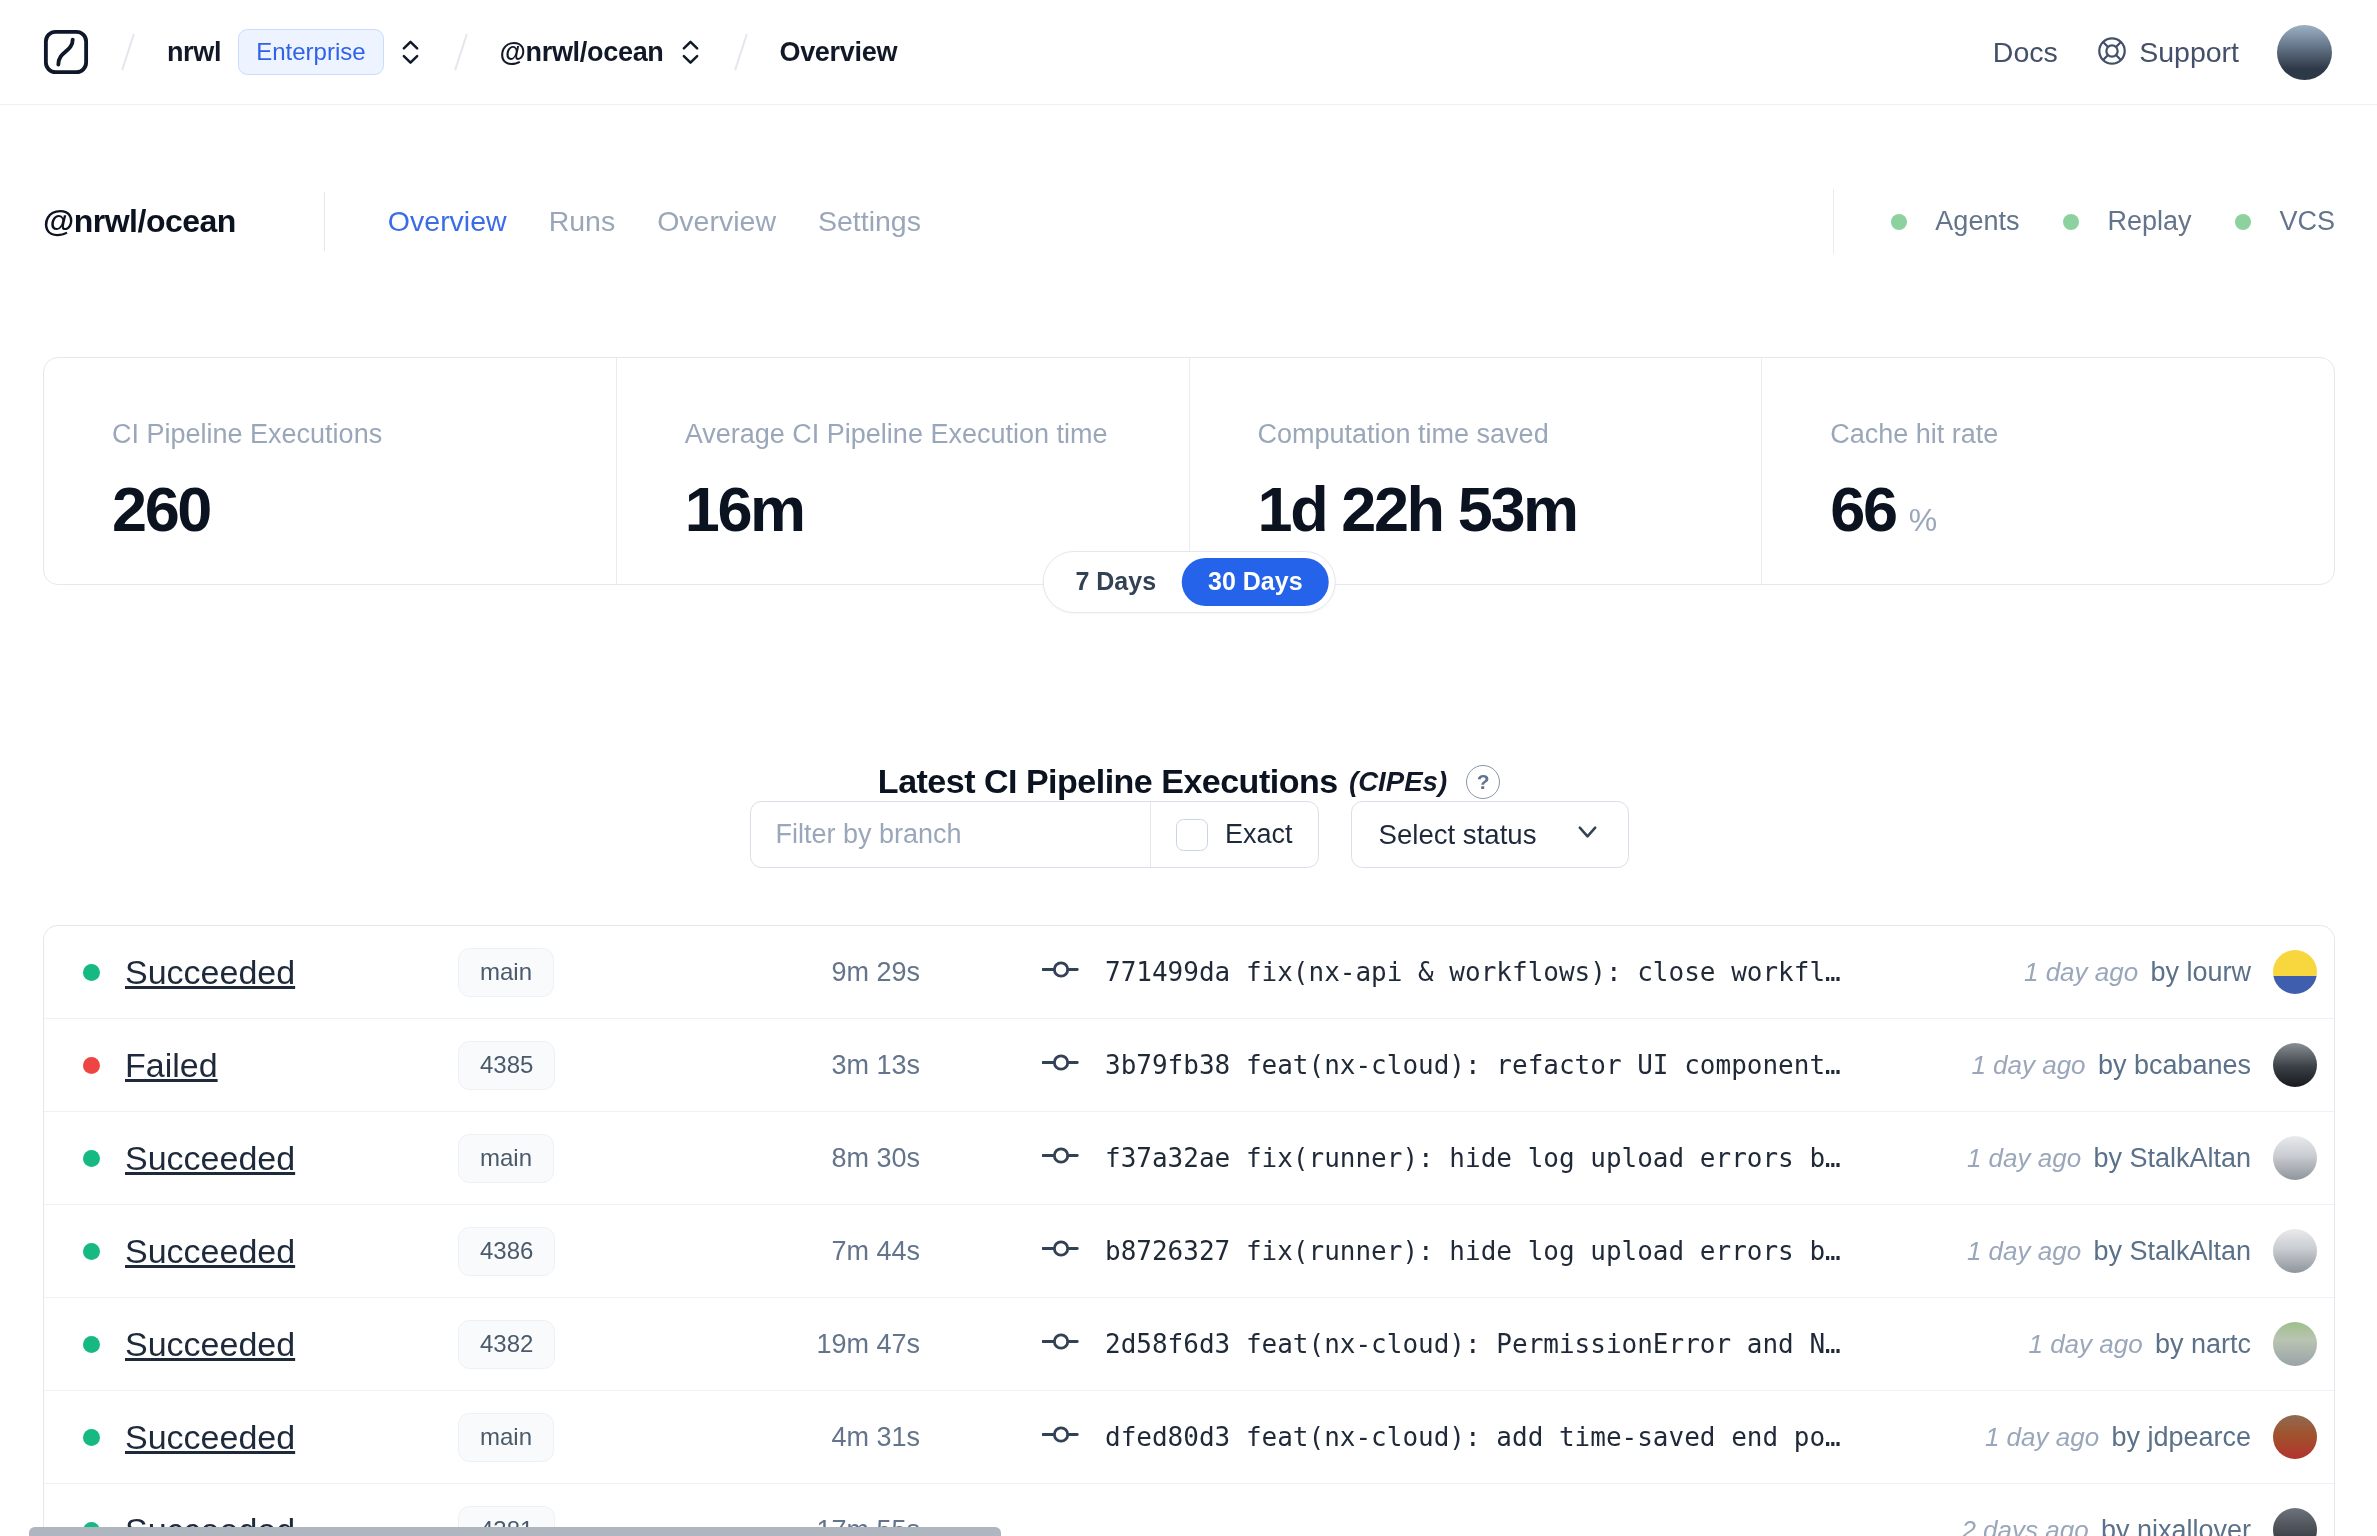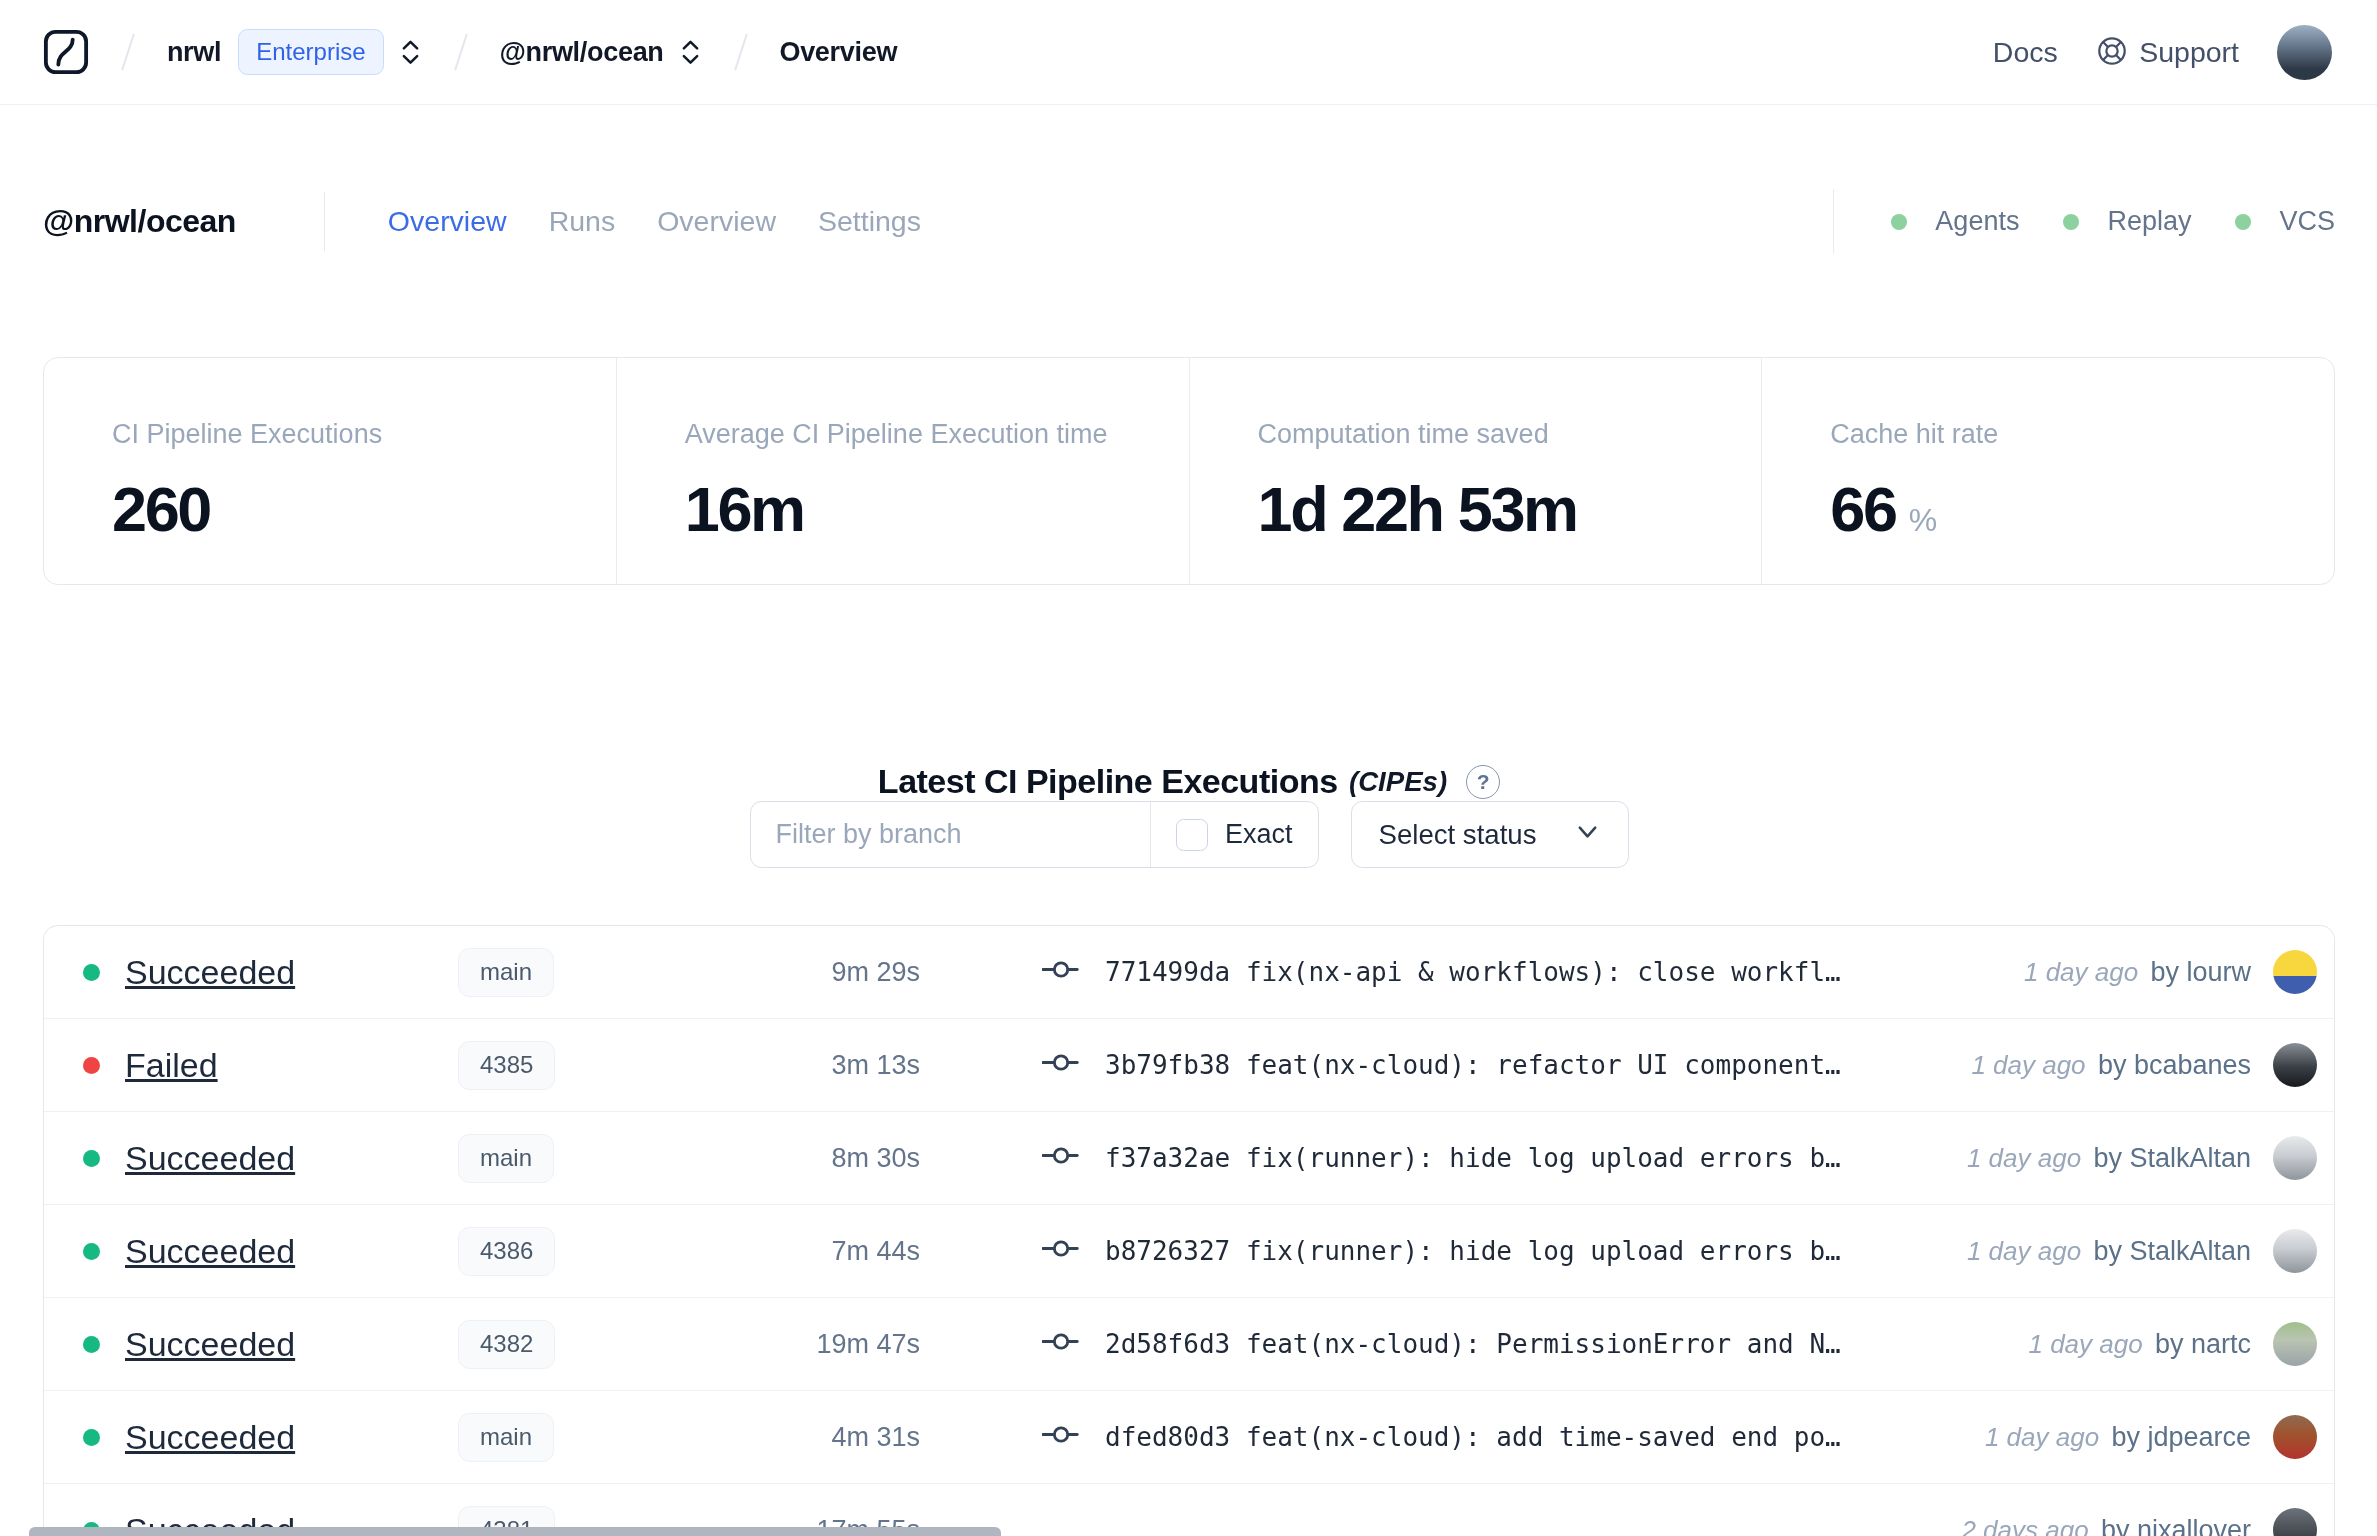--- a/index.html
+++ b/index.html
@@ -200,20 +200,24 @@
       <div class="stat-value"><span>16m</span><span class="stat-suffix"></span></div>
     </div>
     <div class="stat-cell">
       <div class="stat-label">Computation time saved</div>
       <div class="stat-value"><span>1d 22h 53m</span><span class="stat-suffix"></span></div>
     </div>
     <div class="stat-cell">
       <div class="stat-label">Cache hit rate</div>
       <div class="stat-value"><span>66</span><span class="stat-suffix">%</span></div>
     </div>
+    <div class="range-toggle">
+      <button class="range-opt">7 Days</button>
+      <button class="range-opt selected">30 Days</button>
+    </div>
   </section>
 
   <div class="list-header">
     <div class="lh-left">
       <h2 class="lh-title">Latest CI Pipeline Executions</h2>
       <span class="lh-suffix">(CIPEs)</span>
       <span class="help">?</span>
     </div>
     <div class="lh-right">
       <div class="filter-group">

